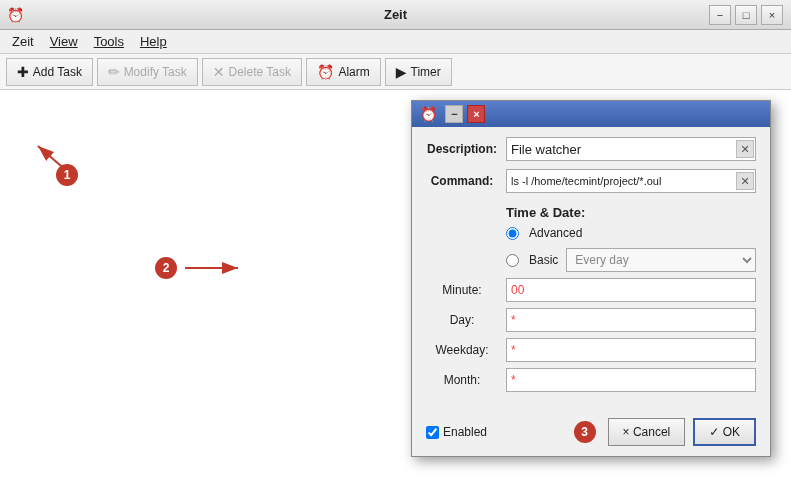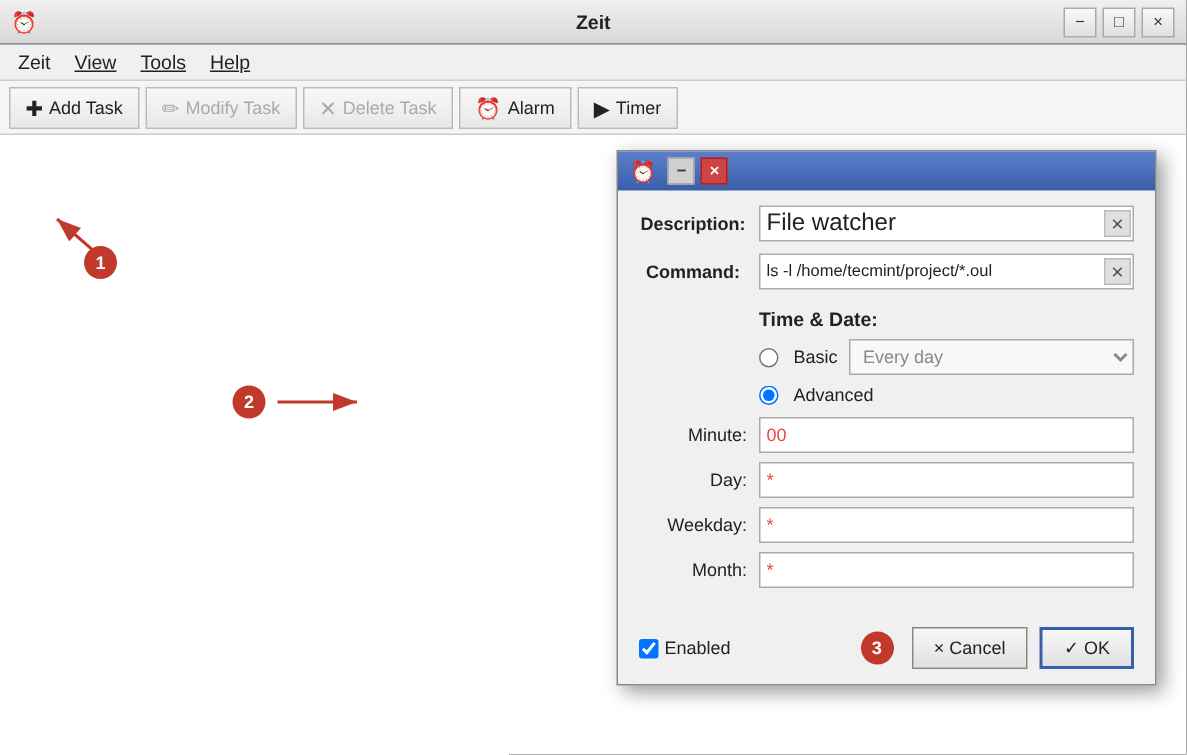--- a/index.html
+++ b/index.html
@@ -208,21 +208,21 @@
       display: flex;
       align-items: center;
       position: relative;
     }
     .form-input {
       width: 100%;
       height: 24px;
       border: 1px solid #aaa;
       background: #fff;
       padding: 0 22px 0 4px;
-      font-size: 16px;
+      font-size: 13px;
       color: #222;
     }
     .clear-btn {
       position: absolute;
       right: 2px;
       top: 50%;
       transform: translateY(-50%);
       width: 18px;
       height: 18px;
       background: #e0e0e0;
@@ -268,21 +268,21 @@
 
     .field-row {
       display: flex;
       align-items: center;
       margin-bottom: 6px;
     }
     .field-label {
       width: 80px;
       font-size: 12px;
       color: #222;
-      text-align: right;
+      text-align: center;
       padding-right: 8px;
       flex-shrink: 0;
     }
     .field-input {
       flex: 1;
       height: 24px;
       border: 1px solid #aaa;
       background: #fff;
       padding: 0 4px;
       font-size: 12px;
@@ -411,40 +411,40 @@
 
         <div class="form-row">
           <div class="form-label">Command:</div>
           <div class="form-input-wrap">
             <input class="form-input" type="text" style="font-size: 11px;" value="ls -l /home/tecmint/project/*.oul">
             <div class="clear-btn">✕</div>
           </div>
         </div>
 
         <div class="time-date-label">Time &amp; Date:</div>
+
+        <div class="radio-row" style="margin-bottom:8px;">
+          <label style="display:flex;align-items:center;gap:6px;cursor:pointer;">
+            <input type="radio" name="schedule" checked="" style="">
+            <span class="radio-label">Advanced</span>
+          </label>
+        </div>
 
         <div class="radio-row">
           <label style="display:flex;align-items:center;gap:6px;cursor:pointer;">
             <input type="radio" name="schedule" style="">
             <span class="radio-label">Basic</span>
           </label>
           <div class="dropdown-wrap">
             <select>
               <option>Every day</option>
             </select>
           </div>
         </div>
 
-        <div class="radio-row" style="margin-bottom:8px;">
-          <label style="display:flex;align-items:center;gap:6px;cursor:pointer;">
-            <input type="radio" name="schedule" checked="" style="">
-            <span class="radio-label">Advanced</span>
-          </label>
-        </div>
-
         <div class="field-row">
           <div class="field-label">Minute:</div>
           <input class="field-input" type="text" value="00" style="">
         </div>
 
 
         <div class="field-row">
           <div class="field-label">Day:</div>
           <input class="field-input" type="text" value="*" style="">
         </div>

